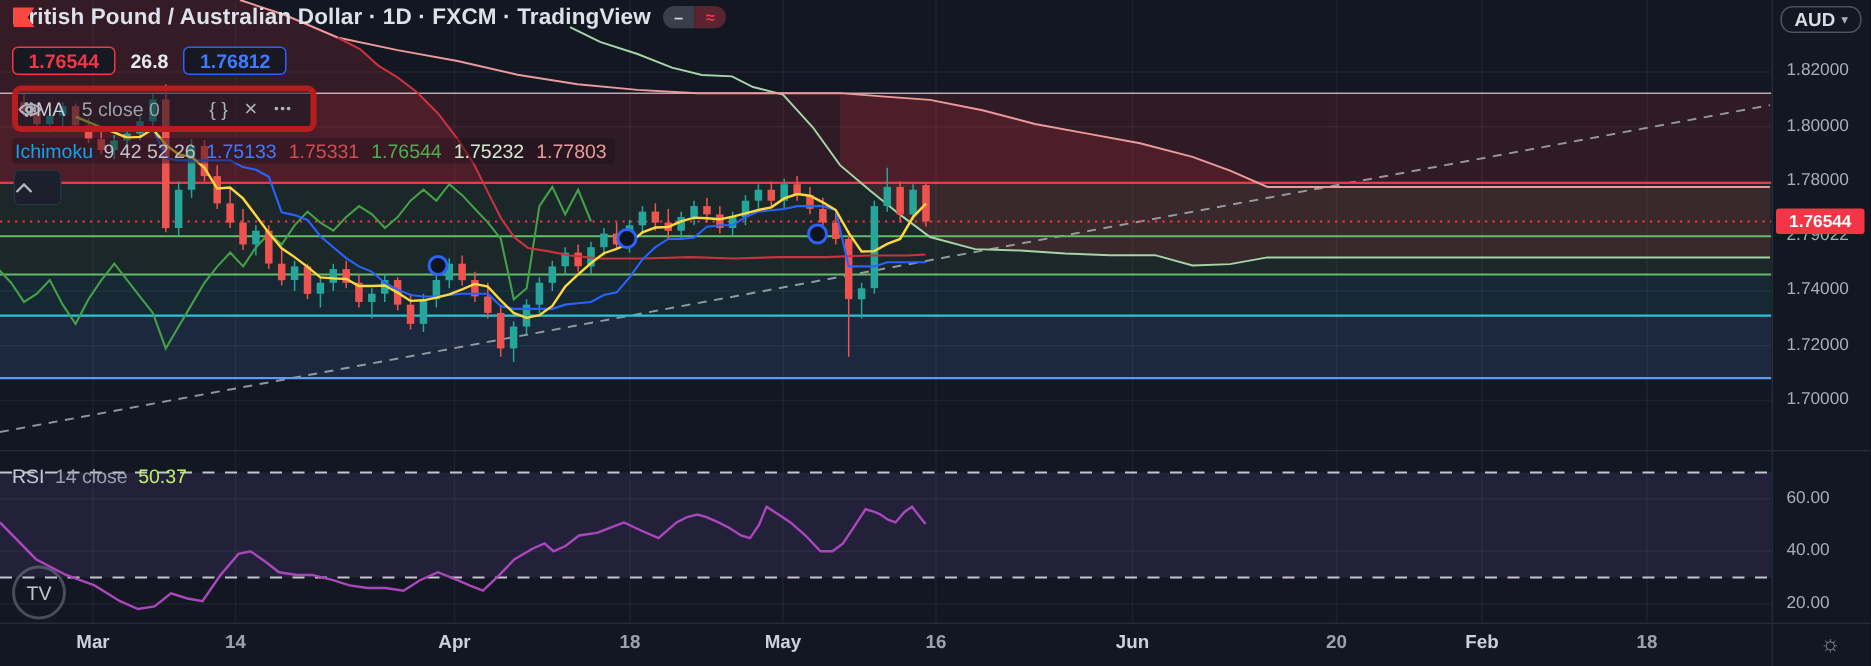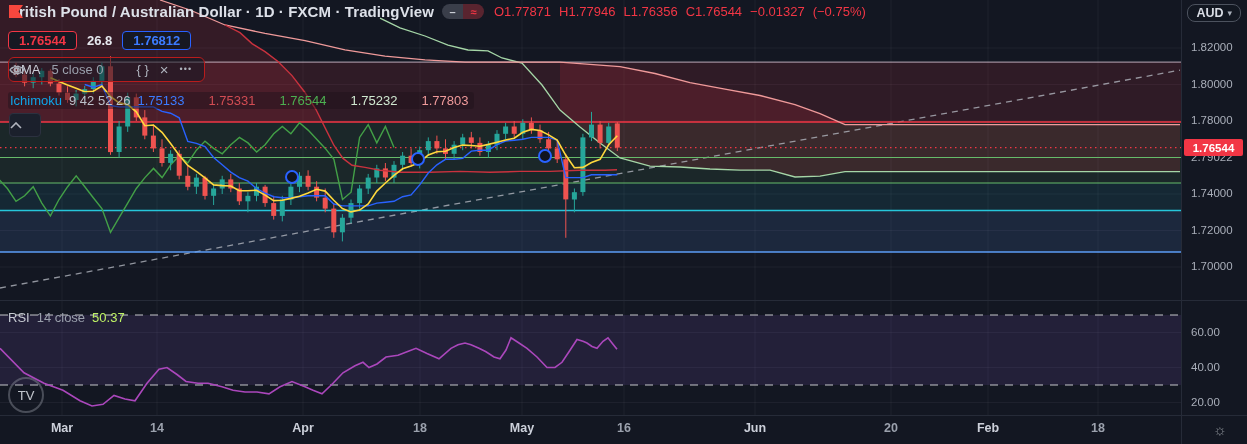--- a/index.html
+++ b/index.html
@@ -21,29 +21,29 @@
   #tg-min{background:#3a3e4a;color:#cfd3da;}
   #tg-wave{background:#59242f;color:#f23645;}
   #ohlc{display:flex;gap:8px;font-size:13px;color:#f23645;margin-left:2px;}
   
   .row{position:absolute;display:flex;align-items:center;gap:8px;z-index:25;white-space:nowrap;}
   #boxes-row{left:8px;top:31px;}
   .pricebox{border-radius:4px;padding:1px 10px;font-size:13px;font-weight:bold;background:rgba(19,23,34,.85);}
   #box-red{border:1px solid #f23645;color:#f23645;}
   #spread{color:#e6e9ef;font-weight:bold;font-size:13px;padding:0 2px;}
   #box-blue{border:1px solid #2962ff;color:#3c7bff;}
-  #ma-row{left:8px;top:57px;border:1px solid #b91c1c;border-radius:6px;padding:4px 12px;
+  #ma-row{left:8px;top:57px;border:4px solid #b91c1c;border-radius:6px;padding:4px 12px;
           background:rgba(19,23,34,.55);gap:11px;cursor:pointer;align-items:center;}
   #ma-row .lbl{font-size:13px;color:#c9cdd6;}
   #ma-row .prm{font-size:13px;color:#9aa0ac;}
   .icon-btn{color:#aeb3bd;font-size:13px;display:flex;align-items:center;cursor:pointer;line-height:1;}
   #ichi-row{left:8px;top:92px;background:rgba(30,18,26,.45);padding:1px 6px 1px 2px;border-radius:3px;gap:7px;font-size:13px;}
   #ichi-row .lbl{color:#0ea5e9;}
   #ichi-row .prm{color:#bcc0c9;}
-  #ichi-vals{display:flex;gap:24px;font-size:13px;}
+  #ichi-vals{display:flex;gap:8px;font-size:13px;}
   #collapse{position:absolute;left:9px;top:113px;width:30px;height:22px;background:#1b202c;border:1px solid #2c3140;
             border-radius:4px;display:flex;align-items:center;justify-content:center;cursor:pointer;z-index:25;}
   #rsi-row{left:8px;top:310px;gap:7px;font-size:13px;}
   #rsi-row .lbl{color:#c6cad2;}
   #rsi-row .prm{color:#9aa0ac;}
   #rsi-val{color:#bef264;}
   
   #wm{position:absolute;left:8px;top:377px;width:32px;height:32px;border:2px solid rgba(140,144,155,.45);
       border-radius:50%;display:flex;align-items:center;justify-content:center;
       font-weight:normal;font-size:13px;color:rgba(222,226,233,.85);z-index:20;}
@@ -273,28 +273,20 @@
 
   <div id="header">
     <span id="title">British Pound / Australian Dollar · 1D · FXCM · TradingView</span>
     <svg id="flag" viewBox="0 0 16 15">
       <polygon points="1,1 15,1 10.5,7.5 15,14 1,14" fill="#f8473e"></polygon>
     </svg>
     <span id="toggles">
       <span class="tg" id="tg-min">–</span>
       <span class="tg" id="tg-wave">≈</span>
     </span>
-    <span id="ohlc">
-      <span><span>O</span><span>1.77871</span></span>
-      <span><span>H</span><span>1.77946</span></span>
-      <span><span>L</span><span>1.76356</span></span>
-      <span><span>C</span><span>1.76544</span></span>
-      <span>−0.01327</span>
-      <span>(−0.75%)</span>
-    </span>
   </div>
 
   <div id="boxes-row" class="row">
     <span id="box-red" class="pricebox">1.76544</span>
     <span id="spread">26.8</span>
     <span id="box-blue" class="pricebox">1.76812</span>
   </div>
 
   <div id="ma-row" class="row">
     <span class="lbl">MA</span>

